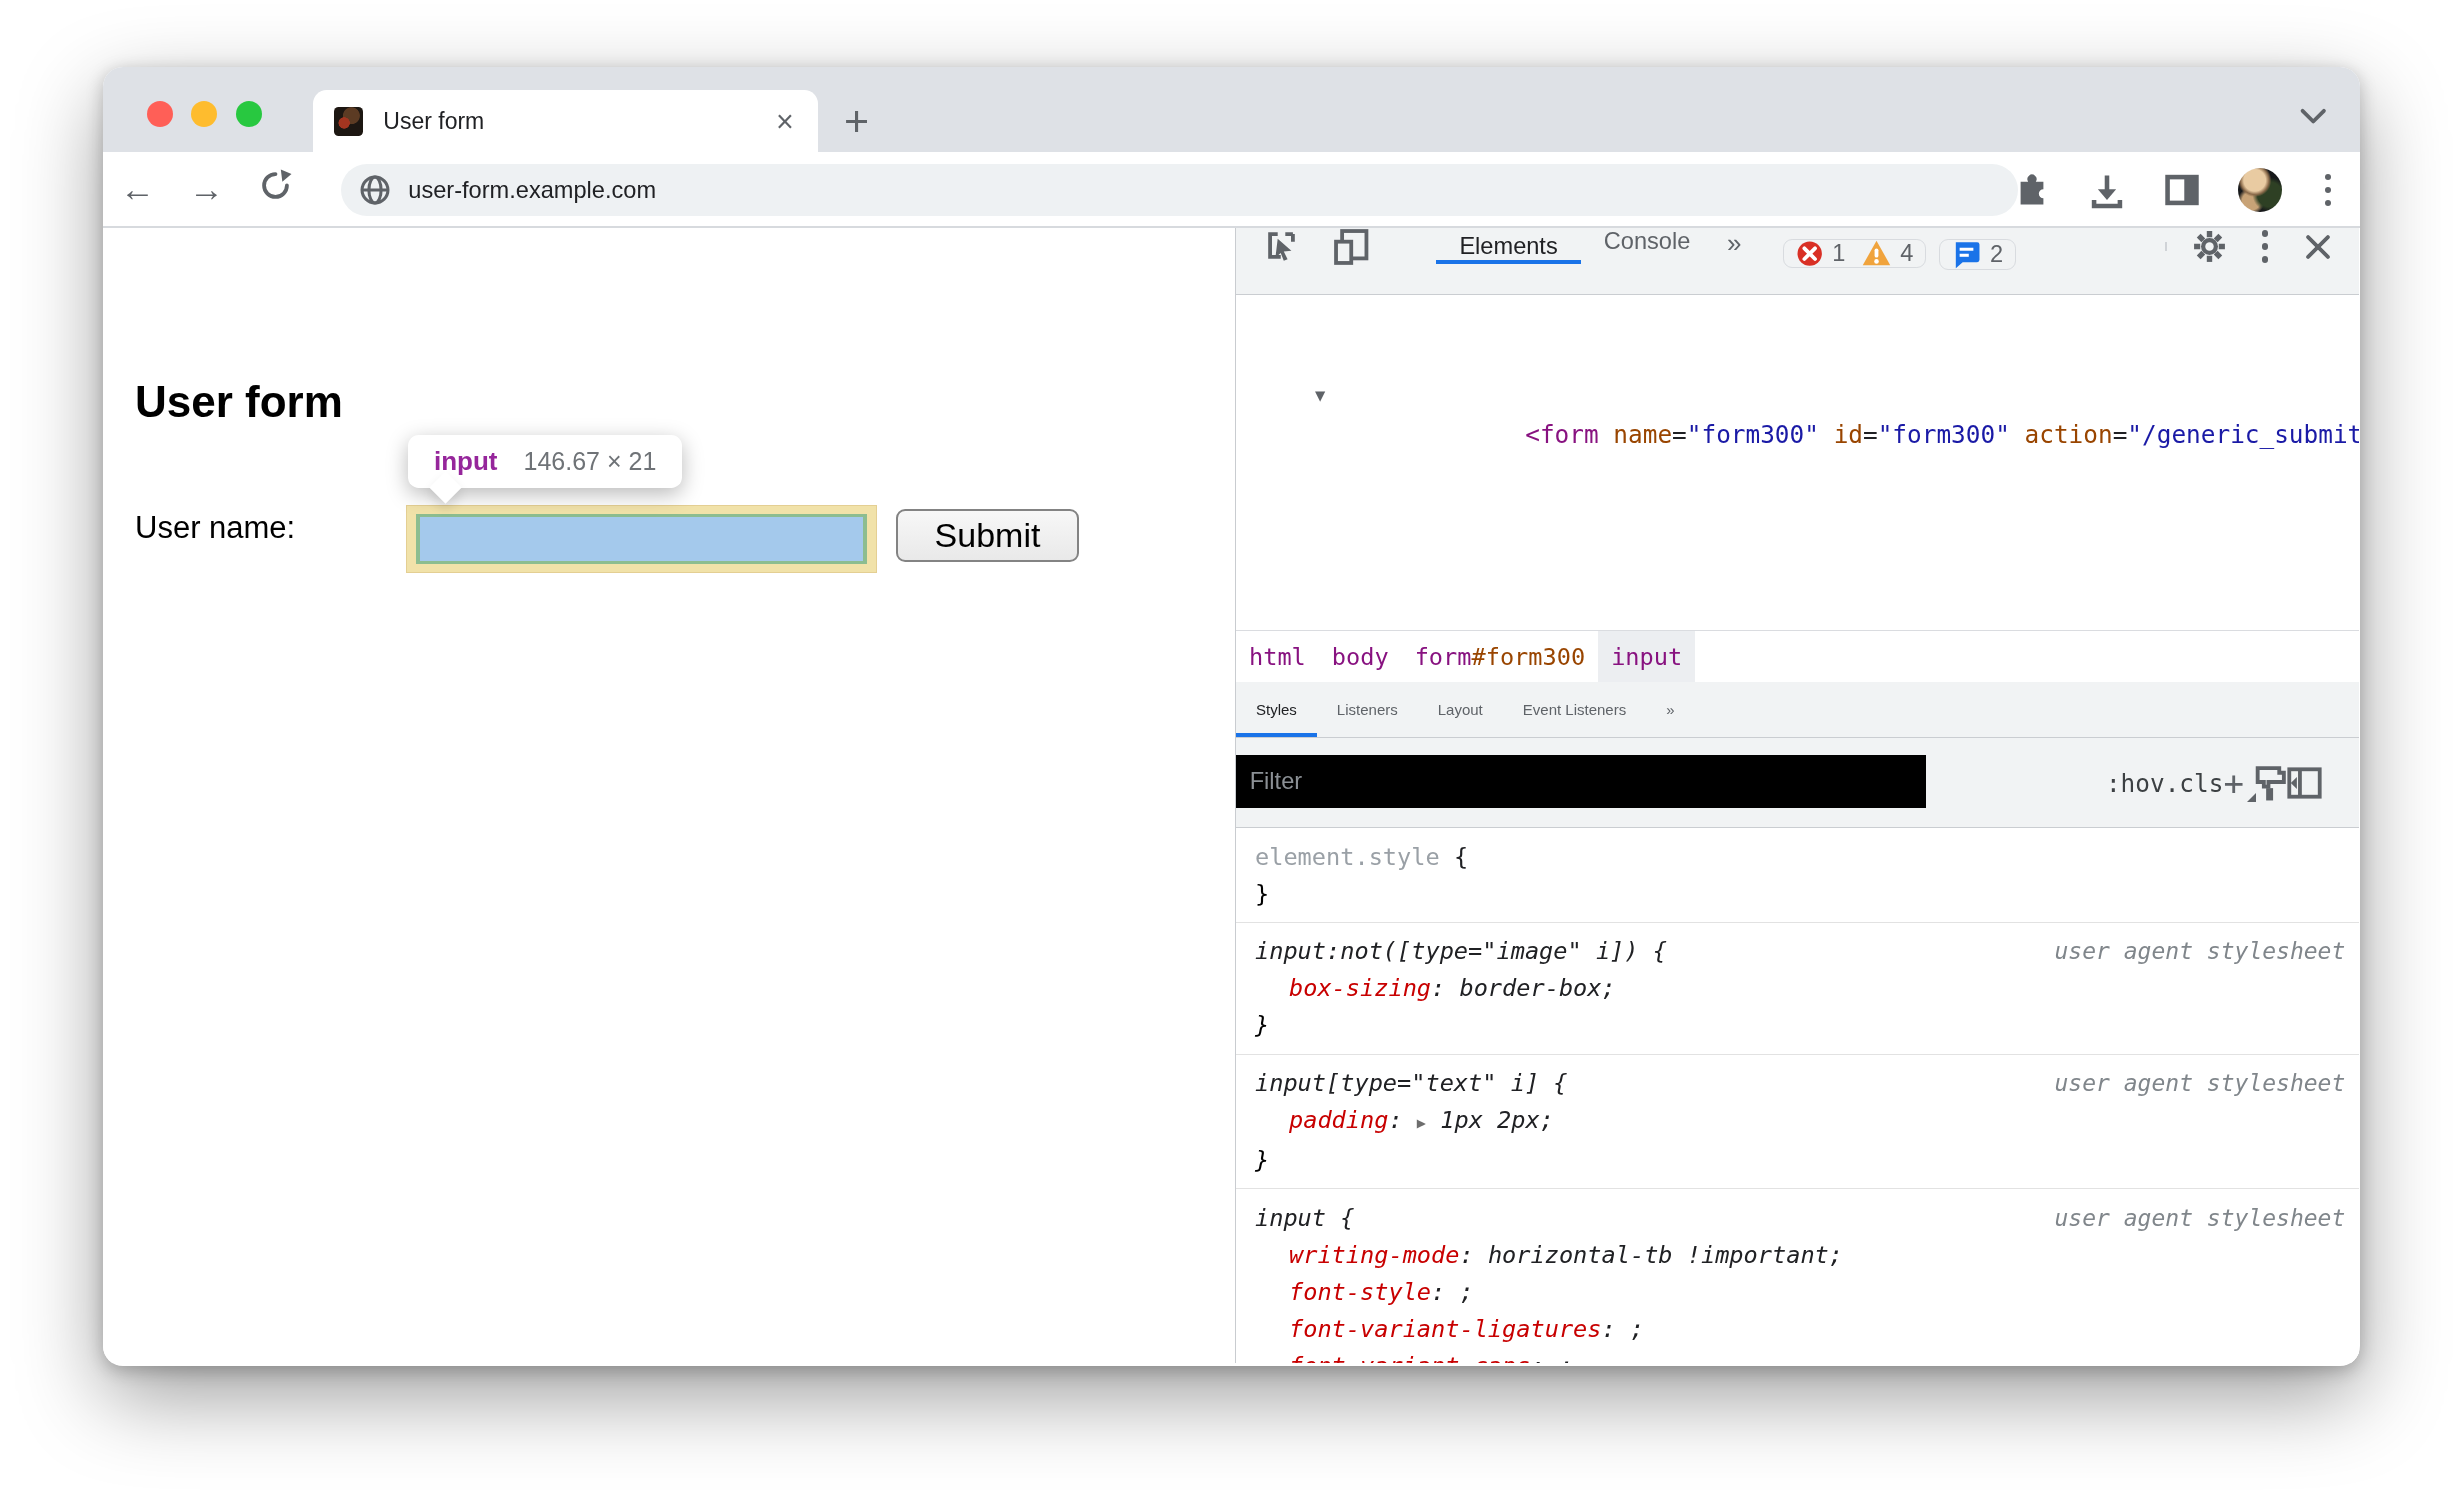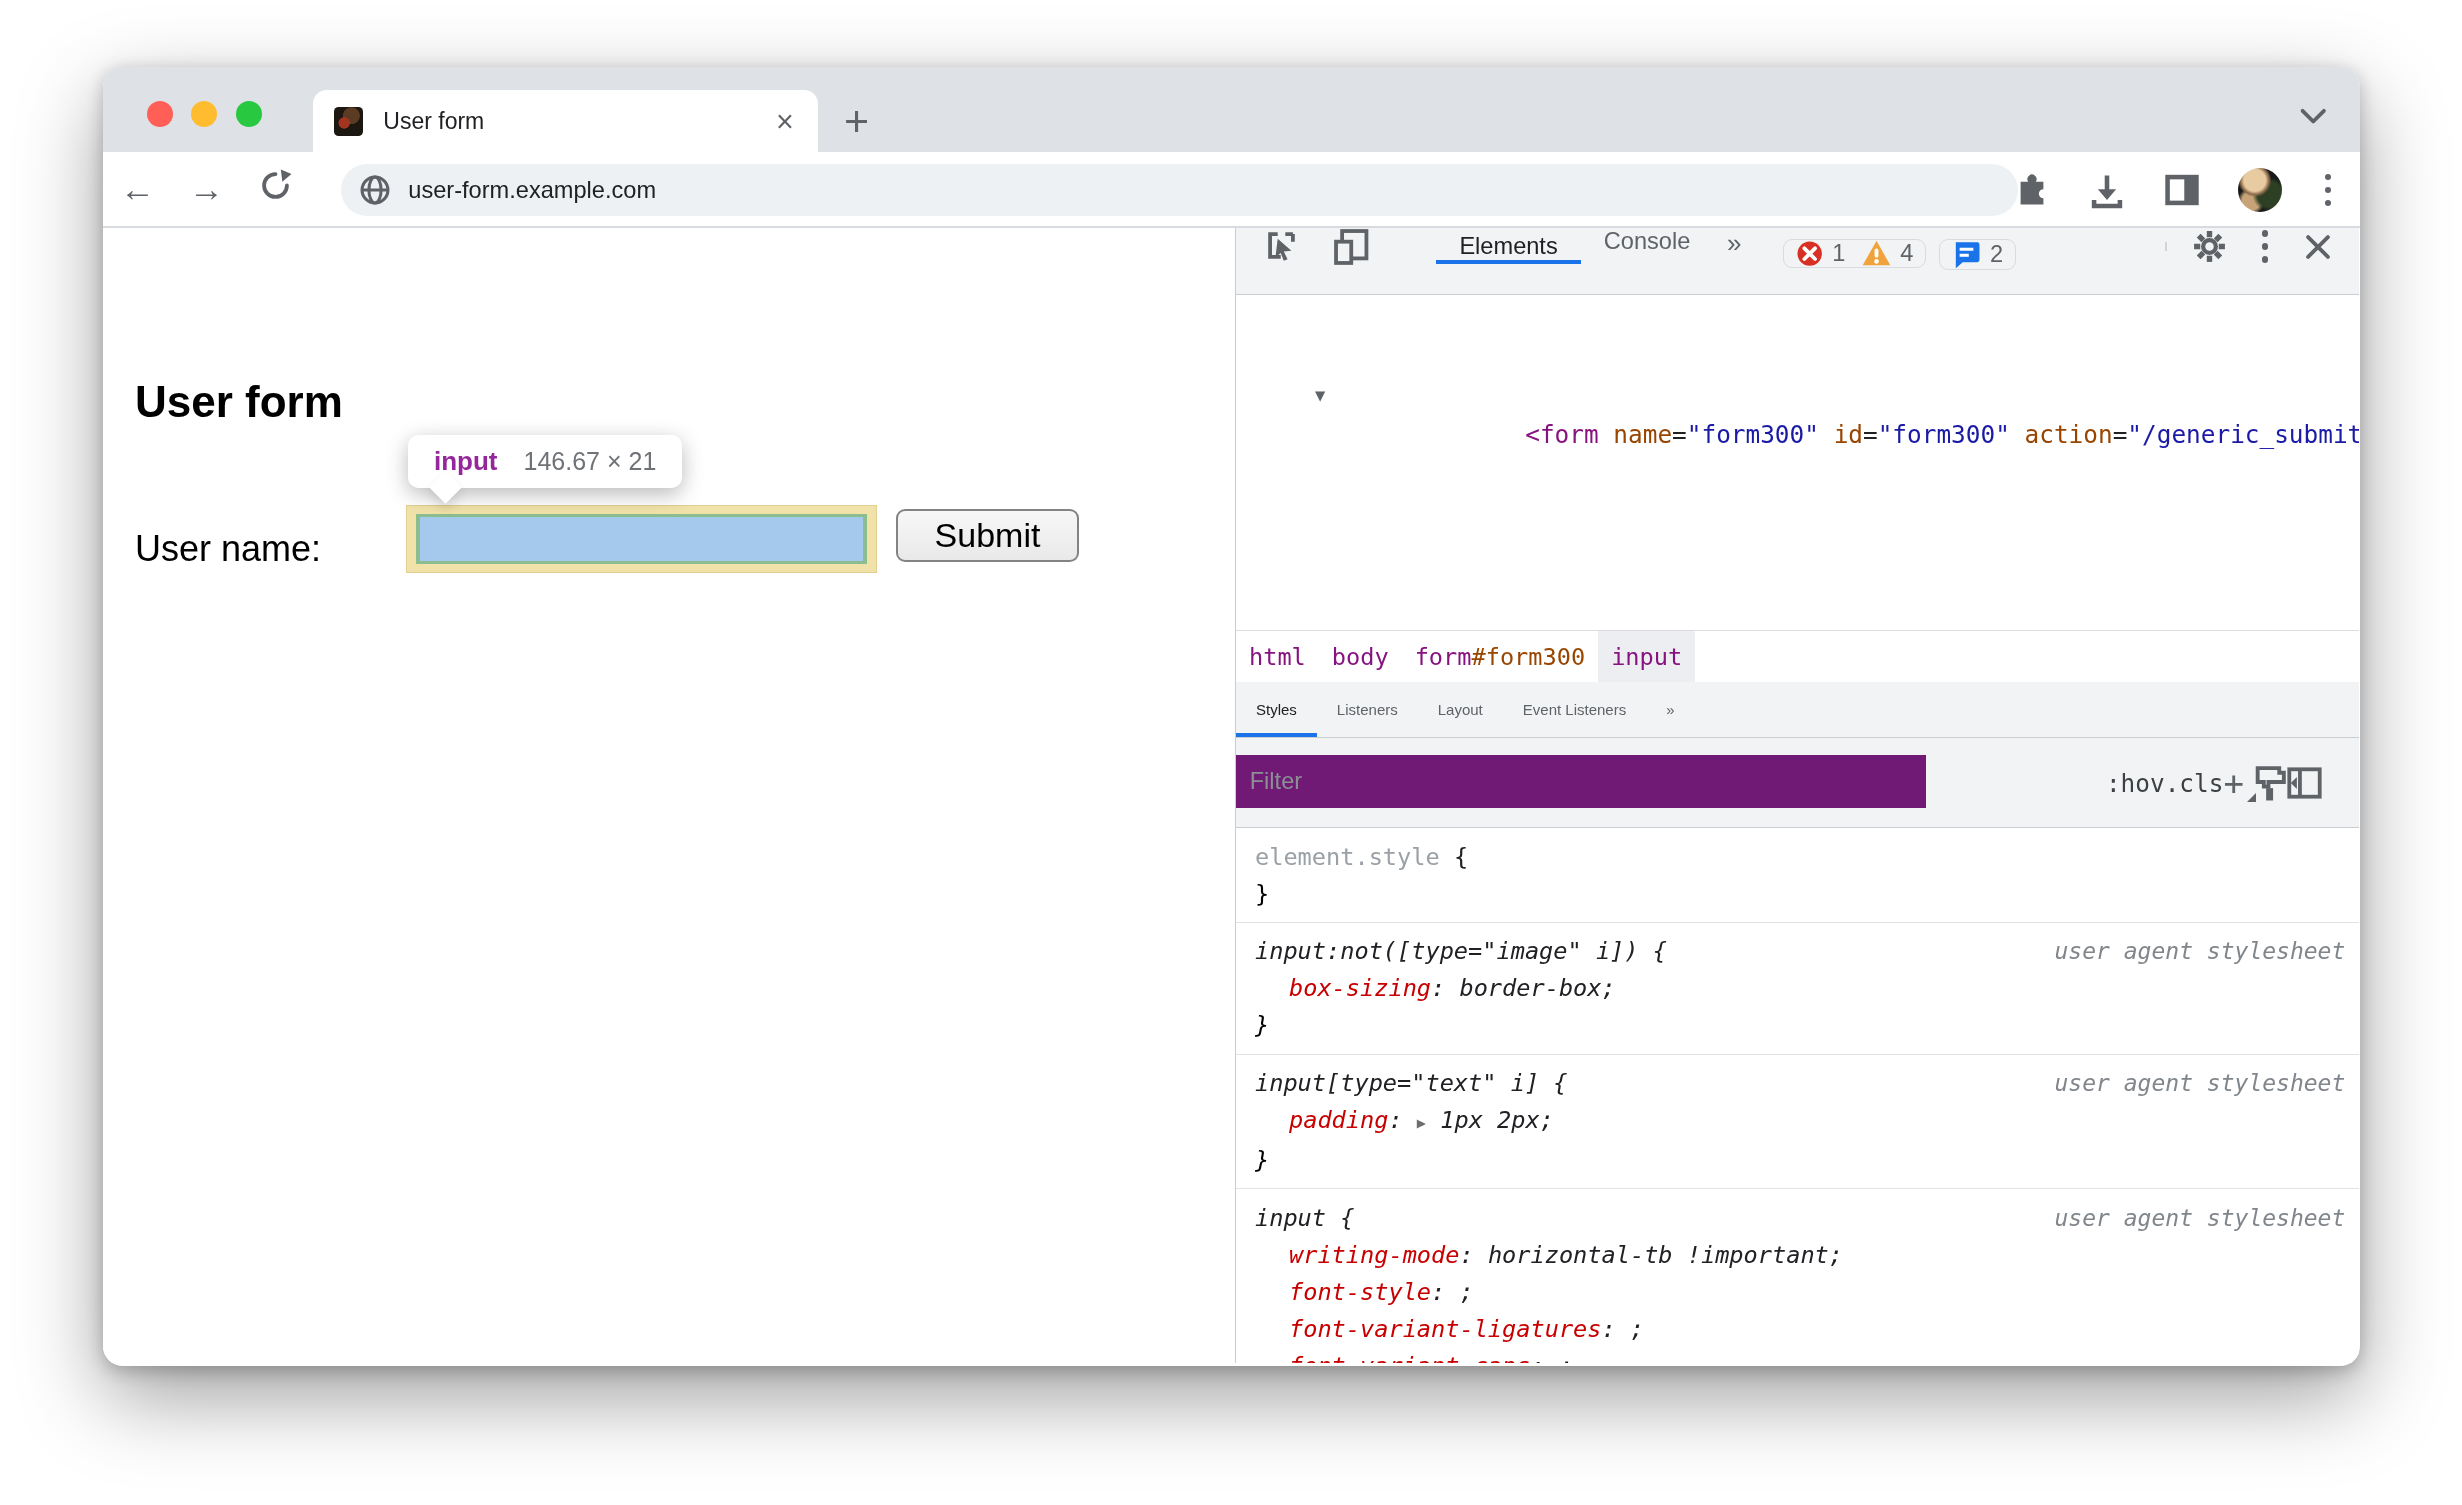--- a/index.html
+++ b/index.html
@@ -49,21 +49,21 @@
     display:flex; flex-direction:column; }
 
   
   .page-heading { position:absolute; left:32px; top:149px; font-size:44px; font-weight:bold; color:#000; }
   .tooltip { position:absolute; left:305px; top:207px; height:53px; background:#fff; border-radius:10.7px;
     box-shadow:0 6.1px 21.3px rgba(0,0,0,.28); display:flex; align-items:center; padding:0 26px; z-index:5; }
   .tooltip-arrow { position:absolute; left:26px; bottom:-10.7px; width:23px; height:23px; background:#fff;
     transform:rotate(45deg); box-shadow:4.6px 4.6px 10.7px rgba(0,0,0,.12); }
   .tooltip-tag { font-size:26px; font-weight:bold; color:#96269b; position:relative; z-index:2;}
   .tooltip-size { font-size:25px; color:#6f7377; margin-left:26px; position:relative; z-index:2;}
-  .page-label { position:absolute; left:32px; top:300px; font-size:36px; color:#000; }
+  .page-label { position:absolute; left:32px; top:282px; font-size:31px; color:#000; }
   .hl-overlay { position:absolute; left:303px; top:277px; width:471px; height:68px;
     background:#f1e2a9; border:0.8px solid #e4cf93; padding:8.4px 9.1px; }
   .hl-pad { width:100%; height:100%; background:#8cbd90; padding:2.3px 3.8px; }
   .hl-content { width:100%; height:100%; background:#a4c9ec; }
   .submit-btn { position:absolute; left:793px; top:281px; width:183px; height:53px;
     background:linear-gradient(#f7f7f7,#e9e9e9); border:2.3px solid #838383; border-radius:9.1px;
     font-size:34px; color:#000; display:flex; align-items:center; justify-content:center; }
 
   
   .dt-toolbar { position:relative; height:67px; background:#f1f3f4; border-bottom:1.5px solid #cacdd1;
@@ -94,21 +94,21 @@
   .crumb.selected { background:#eceef1; }
 
   
   .dt-paneltabs { height:56px; background:#f1f3f4; border-bottom:1.5px solid #cacdd1;
     display:flex; align-items:stretch; flex:0 0 auto; }
   .ptab { display:flex; align-items:center; padding:0 20px; font-size:15px; color:#5f6368; }
   .ptab.active { color:#202124; border-bottom:4.6px solid #1a73e8; padding-top:4.6px; }
 
   
   .dt-filterbar { position:relative; height:90px; background:#f1f3f4; border-bottom:1.5px solid #cacdd1; flex:0 0 auto; }
-  .filter-input { position:absolute; left:0px; top:17px; width:690px; height:53px; background:#701a75;
+  .filter-input { position:absolute; left:0px; top:17px; width:690px; height:53px; background:#000000;
     display:flex; align-items:center; padding-left:13.7px; font-size:23.6px; color:#8b9095; }
   .filter-right { position:absolute; right:37px; top:0; height:90px; display:flex; align-items:center; 
     font-family:"DejaVu Sans Mono", monospace; font-size:24.4px; color:#3c4043; }
   .plusbtn { position:relative; font-size:34px; font-weight:300; color:#5f6368; padding-right:9.1px;}
   .plusbtn::after { content:""; position:absolute; right:-3px; bottom:1.5px; border-left:9.1px solid transparent;
     border-bottom:9.1px solid #5f6368; }
 
   
   .dt-styles { flex:1 1 auto; background:#fff; overflow:hidden;
     font-family:"DejaVu Sans Mono", monospace; font-size:23.6px; line-height:37px; }

